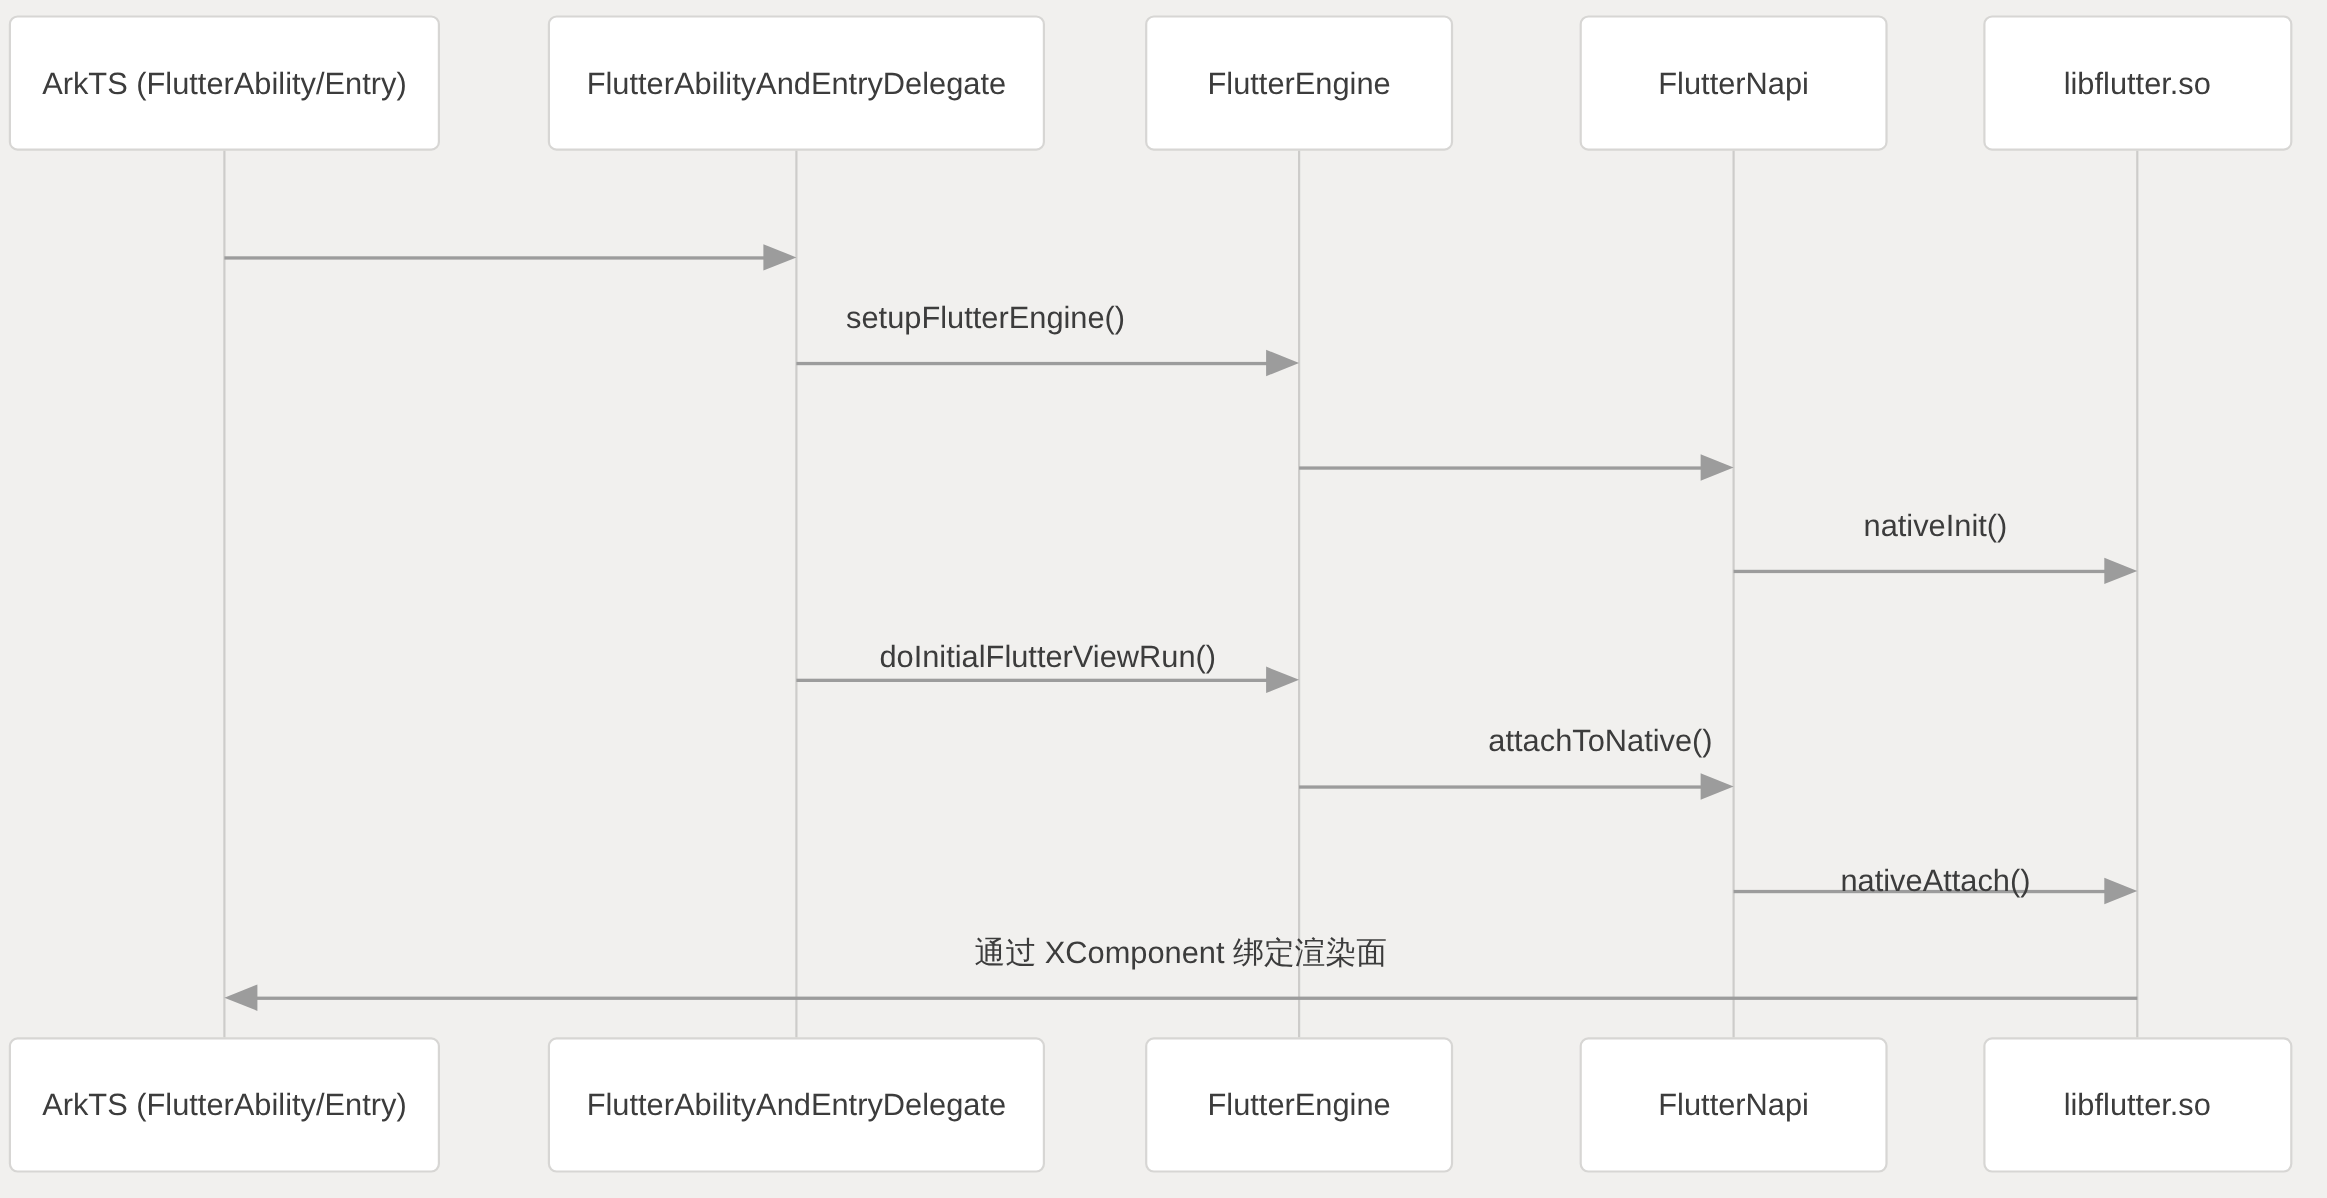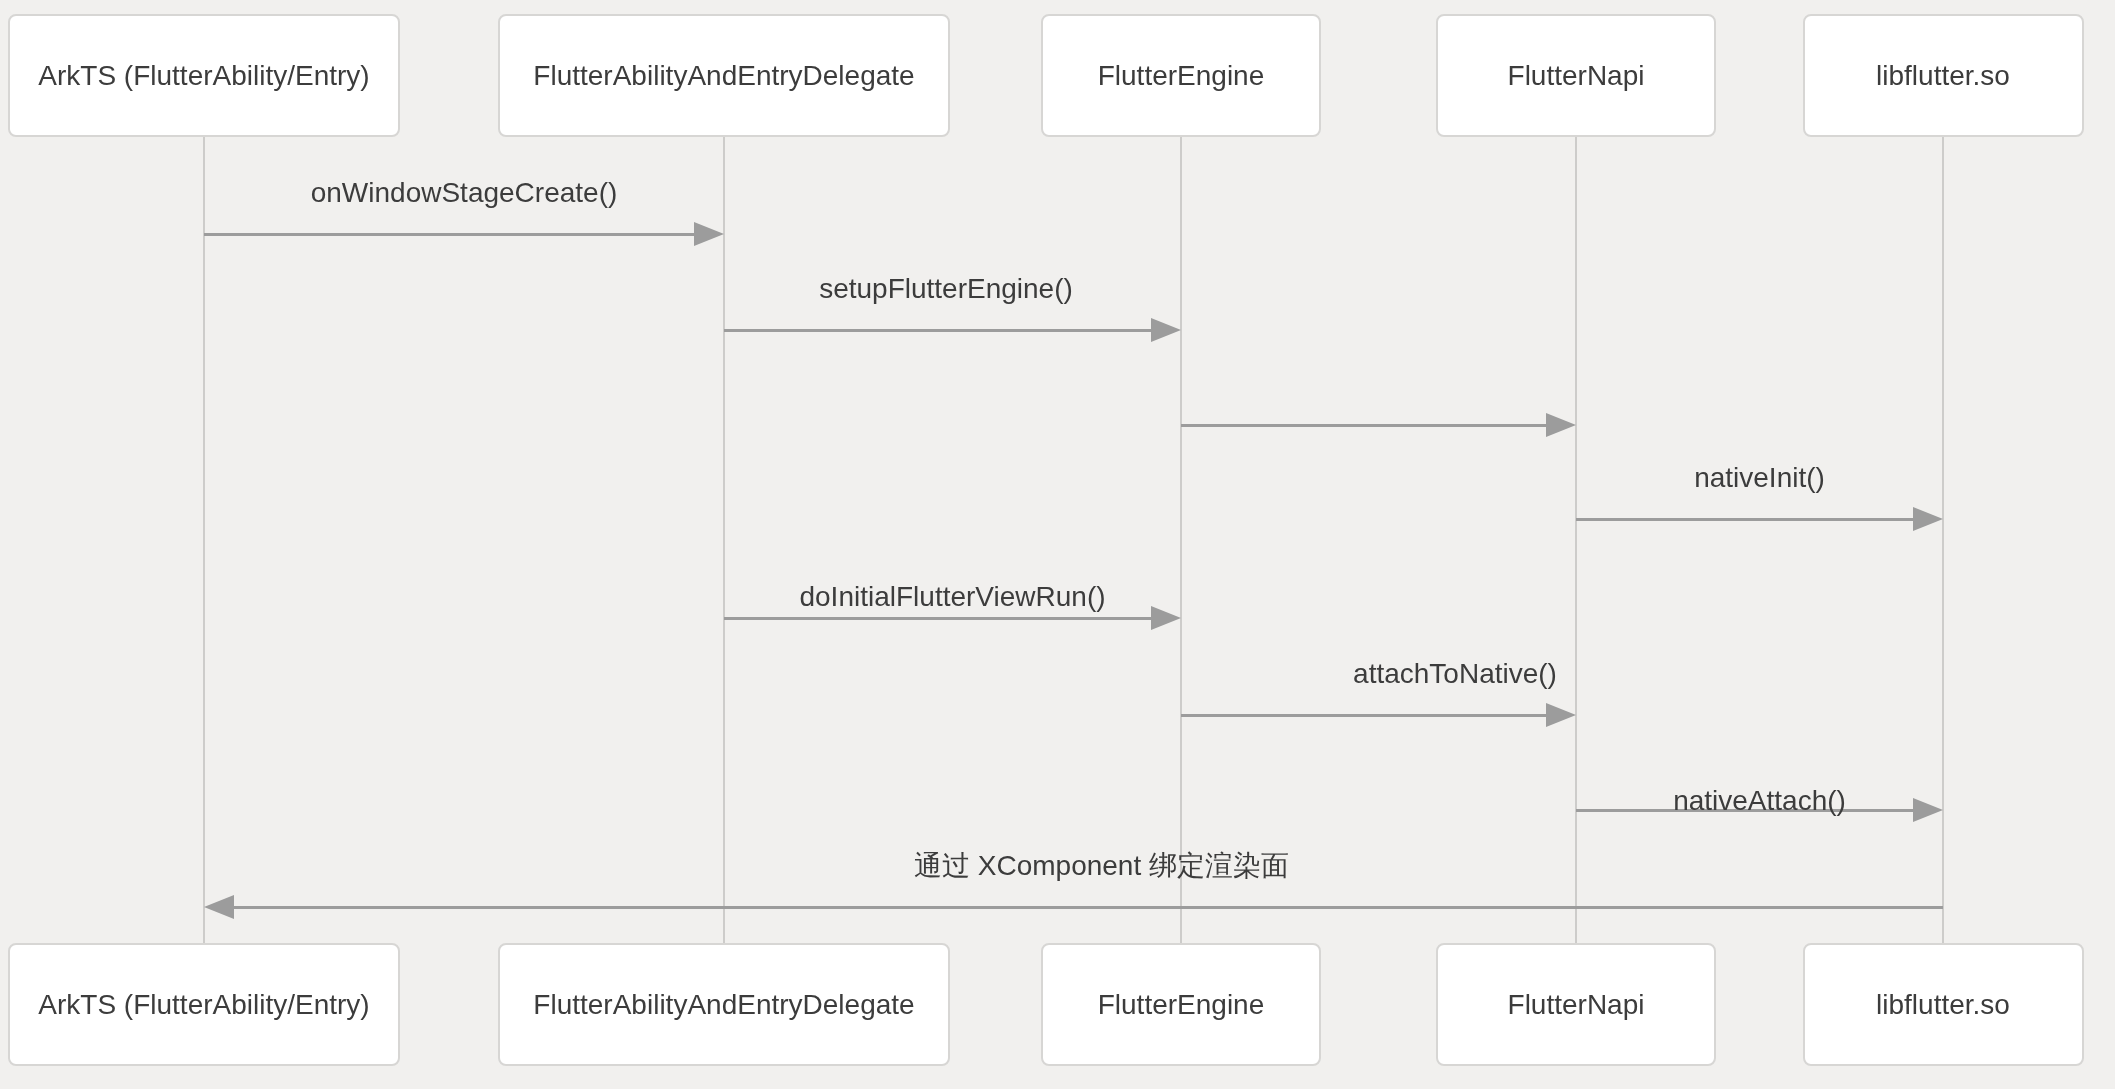--- a/index.html
+++ b/index.html
@@ -100,34 +100,33 @@
     <div class="lifeline" style="left: 1575px; top: 137px; height: 806px;"></div>
     <div class="participant-box" style="left: 1802.5px; width: 281px; top: 14px;">
       <span>libflutter.so</span>
     </div>
     <div class="participant-box" style="left: 1802.5px; width: 281px; top: 943px;">
       <span>libflutter.so</span>
     </div>
     <div class="lifeline" style="left: 1942px; top: 137px; height: 806px;"></div>
     <div class="msg-line" style="top: 232.5px; left: 204px; width: 494px;"></div>
     <div class="arrowhead right" style="top: 222px; left: 694px;"></div>
-    <div class="msg-label" style="left: 464px; top: 172px;">onWindowStageCreate()</div>
     <div class="msg-line" style="top: 328.5px; left: 724px; width: 431px;"></div>
     <div class="arrowhead right" style="top: 318px; left: 1151px;"></div>
-    <div class="msg-label" style="left: 946px; top: 268px;">setupFlutterEngine()</div>
+    <div class="msg-label" style="left: 896px; top: 268px;">setupFlutterEngine()</div>
     <div class="msg-line" style="top: 423.5px; left: 1181px; width: 369px;"></div>
     <div class="arrowhead right" style="top: 413px; left: 1546px;"></div>
     <div class="msg-line" style="top: 517.5px; left: 1576px; width: 341px;"></div>
     <div class="arrowhead right" style="top: 507px; left: 1913px;"></div>
     <div class="msg-label" style="left: 1759.5px; top: 457px;">nativeInit()</div>
     <div class="msg-line" style="top: 616.5px; left: 724px; width: 431px;"></div>
     <div class="arrowhead right" style="top: 606px; left: 1151px;"></div>
     <div class="msg-label" style="left: 952.5px; top: 556px; margin-top: 20px;">doInitialFlutterViewRun()</div>
     <div class="msg-line" style="top: 713.5px; left: 1181px; width: 369px;"></div>
     <div class="arrowhead right" style="top: 703px; left: 1546px;"></div>
     <div class="msg-label" style="left: 1455px; top: 653px;">attachToNative()</div>
     <div class="msg-line" style="top: 808.5px; left: 1576px; width: 341px;"></div>
     <div class="arrowhead right" style="top: 798px; left: 1913px;"></div>
     <div class="msg-label" style="left: 1759.5px; top: 780px;">nativeAttach()</div>
     <div class="msg-line" style="top: 905.5px; left: 230px; width: 1713px;"></div>
     <div class="arrowhead left" style="top: 895px; left: 204px;"></div>
-    <div class="msg-label" style="left: 1073.5px; top: 845px; margin-left: 28px;">通过 XComponent 绑定渲染面</div>
+    <div class="msg-label" style="left: 1073.5px; top: 845px;">通过 XComponent 绑定渲染面</div>
   </div>
 
 </body></html>

